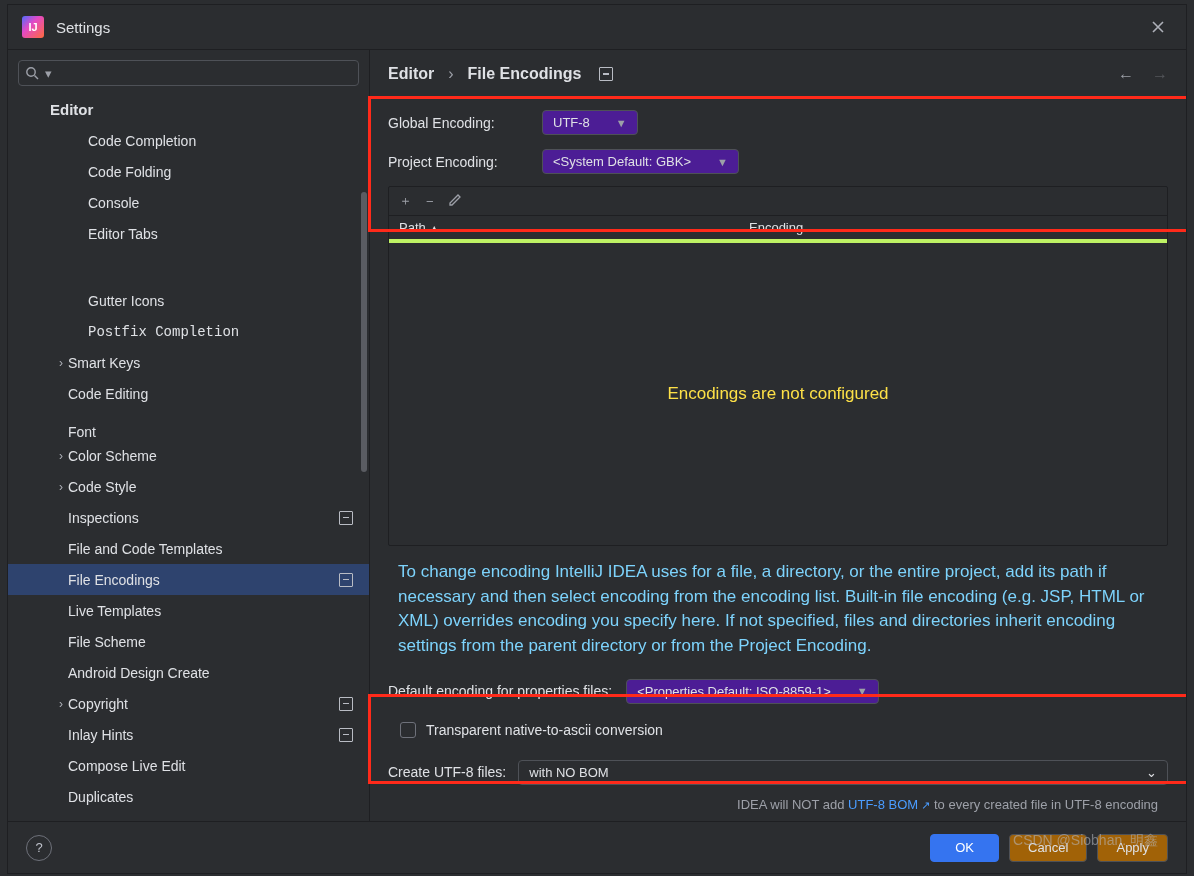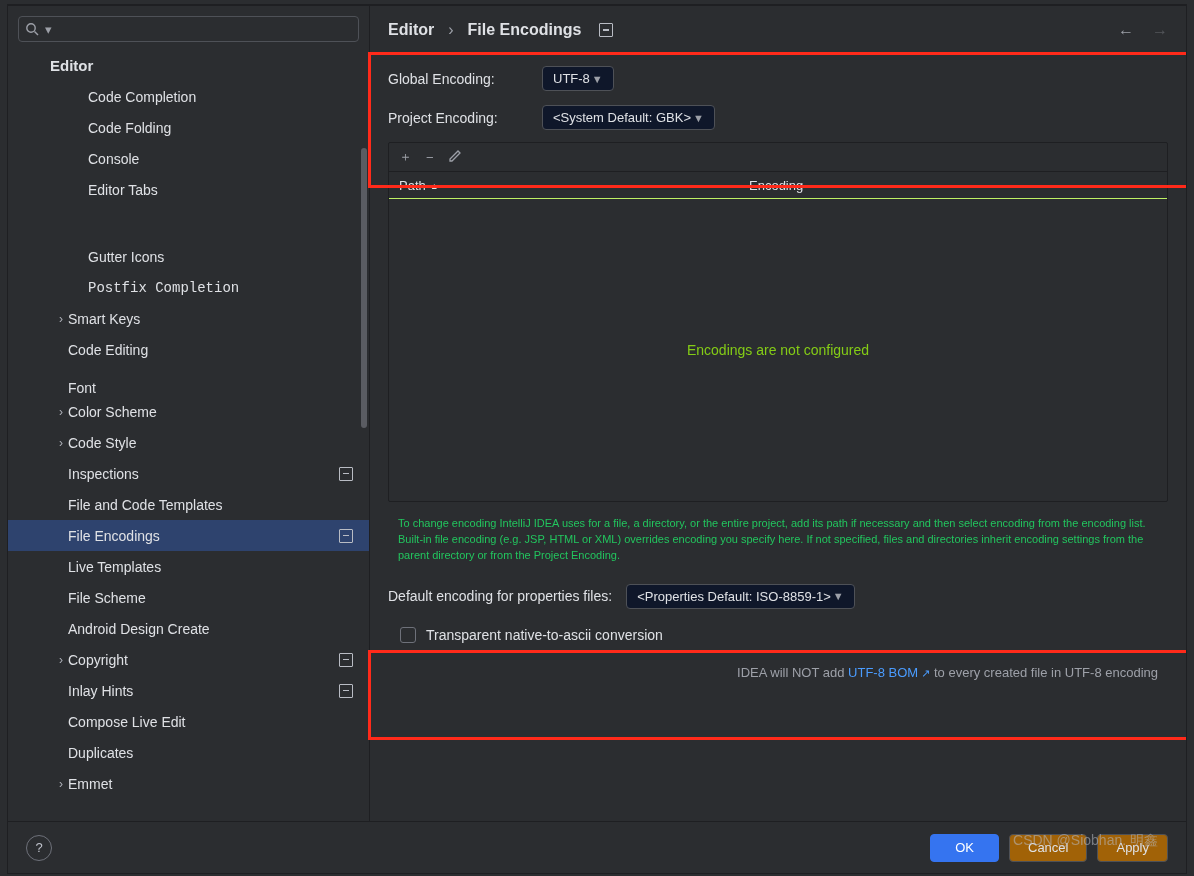--- a/index.html
+++ b/index.html
@@ -119,27 +119,27 @@
   }
   .nav-arrows { margin-left:auto; display:flex; gap:18px; color:#9da0a8;}
   .nav-arrows span.right { opacity:.35; }
   .highlight-box {
     position:absolute;
     border:3px solid #ff2a1a;
     pointer-events:none;
   }
   
   .combo {
-    display:inline-flex;align-items:center;gap:2px;
+    display:inline-flex;align-items:center;gap:26px;
     border:1px solid #4e5157;
     border-radius:4px;
     padding:4px 10px;
     font-size:13px;
     color:#dfe1e5;
-    background:#0f172a;
+    background:#4c1d95;
   }
   .combo .arrow { font-size:11px; color:#9da0a8; }
   .wide-combo {
     flex:1;
     display:flex;align-items:center;justify-content:space-between;
     border:1px solid #4e5157;
     border-radius:4px;
     padding:4px 10px;
     font-size:13px;
     color:#dfe1e5;
@@ -162,35 +162,35 @@
   .table-toolbar {
     height:28px;
     display:flex;align-items:center;gap:14px;
     padding:0 10px;
     color:#9da0a8;
   }
   .table-head {
     height:28px;
     display:flex;align-items:center;
     border-top:1px solid #1e1f22;
-    border-bottom:1px solid #bef264;
+    border-bottom:4px solid #bef264;
   }
   .col-path { flex:0 0 350px; padding-left:10px; display:flex; align-items:center; gap:6px;}
   .col-enc { flex:1; padding-left:10px;}
   .sort-caret { font-size:10px;}
   .table-empty {
     flex:1;
     display:flex;align-items:center;justify-content:center;
-    color:#84cc16;
-    font-size:14px;
+    color:#fde047;
+    font-size:17px;
   }
   .explain {
     padding:14px 28px 6px 28px;
-    color:#22c55e;
-    font-size:11px;
+    color:#7dd3fc;
+    font-size:17px;
     line-height:1.45;
   }
   .checkbox-row {
     display:flex;align-items:center;gap:10px;
     padding:14px 18px 16px 30px;
     font-size:14px;
   }
   .checkbox {
     width:16px;height:16px;
     border:1.5px solid #6e717a;
@@ -230,20 +230,29 @@
     position:absolute; right:36px; bottom:26px;
     color:#b8bbc3; font-size:14px; opacity:.55;
     pointer-events:none;
   }
 </style>
 </head>
 <body>
 
 <div class="window">
 
+  <div class="titlebar">
+    <div class="app-icon">IJ</div>
+    <div class="title-text">Settings</div>
+    <div class="close-btn">
+      <svg width="14" height="14" viewBox="0 0 14 14">
+          <path d="M2 2 L12 12 M12 2 L2 12" stroke="currentColor" stroke-width="1.6"></path>
+        </svg>
+    </div>
+  </div>
 
   <div class="body">
 
     <div class="sidebar">
       <div class="search-wrap">
         <div class="search">
           <svg width="14" height="14" viewBox="0 0 14 14">
               <circle cx="6" cy="6" r="4.2" stroke="#9da0a8" stroke-width="1.4" fill="none"></circle>
               <path d="M9.5 9.5 L13 13" stroke="#9da0a8" stroke-width="1.4"></path>
             </svg>
@@ -414,20 +423,27 @@
           <span>&lt;Properties Default: ISO-8859-1&gt;</span>
           <span class="arrow">▼</span>
         </span>
       </div>
 
       <div class="checkbox-row">
         <span class="checkbox"></span>
         <span>Transparent native-to-ascii conversion</span>
       </div>
 
+      <div class="bom-row">
+        <span>Create UTF-8 files:</span>
+        <span class="wide-combo">
+          <span>with NO BOM</span>
+          <span class="arrow">⌄</span>
+        </span>
+      </div>
       <div class="bom-note">
         <span>IDEA will NOT add </span><a href="#">UTF-8 BOM</a><span class="ext-icon"> ↗</span><span> to every created file in UTF-8 encoding</span>
       </div>
 
     </div>
   </div>
 
   <div class="footer">
     <div class="help-btn">?</div>
     <div style="flex:1"></div>

